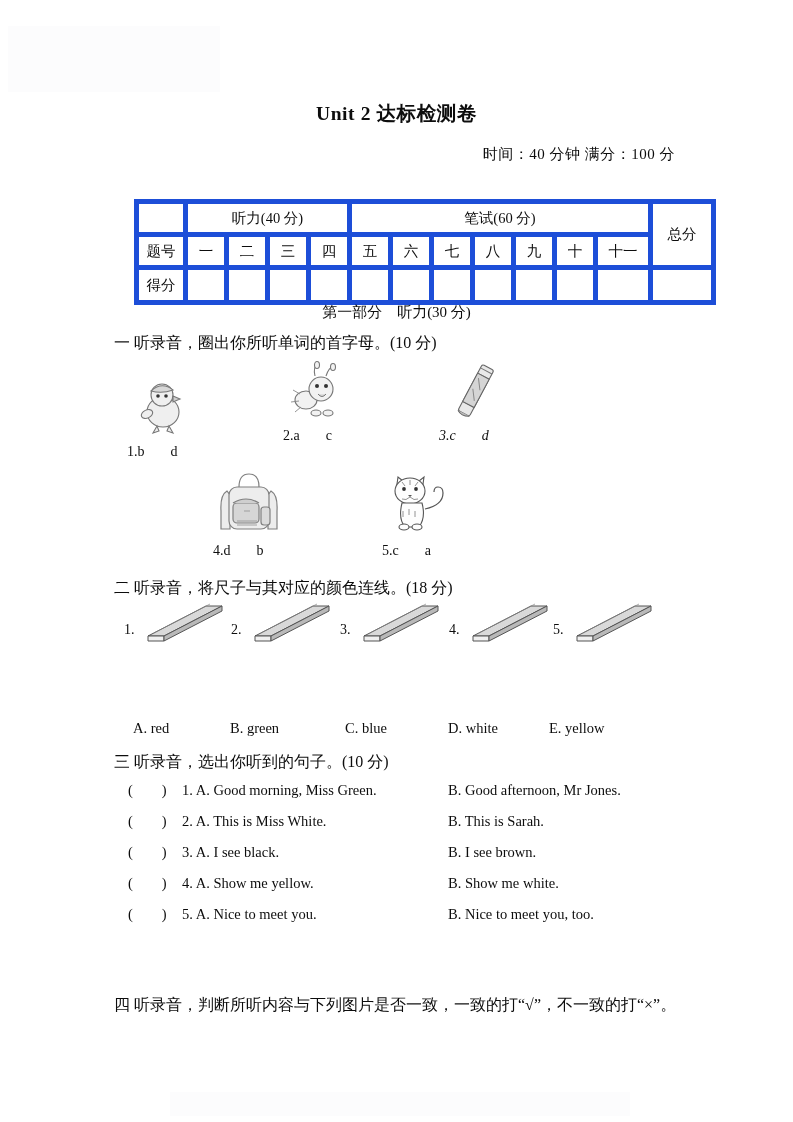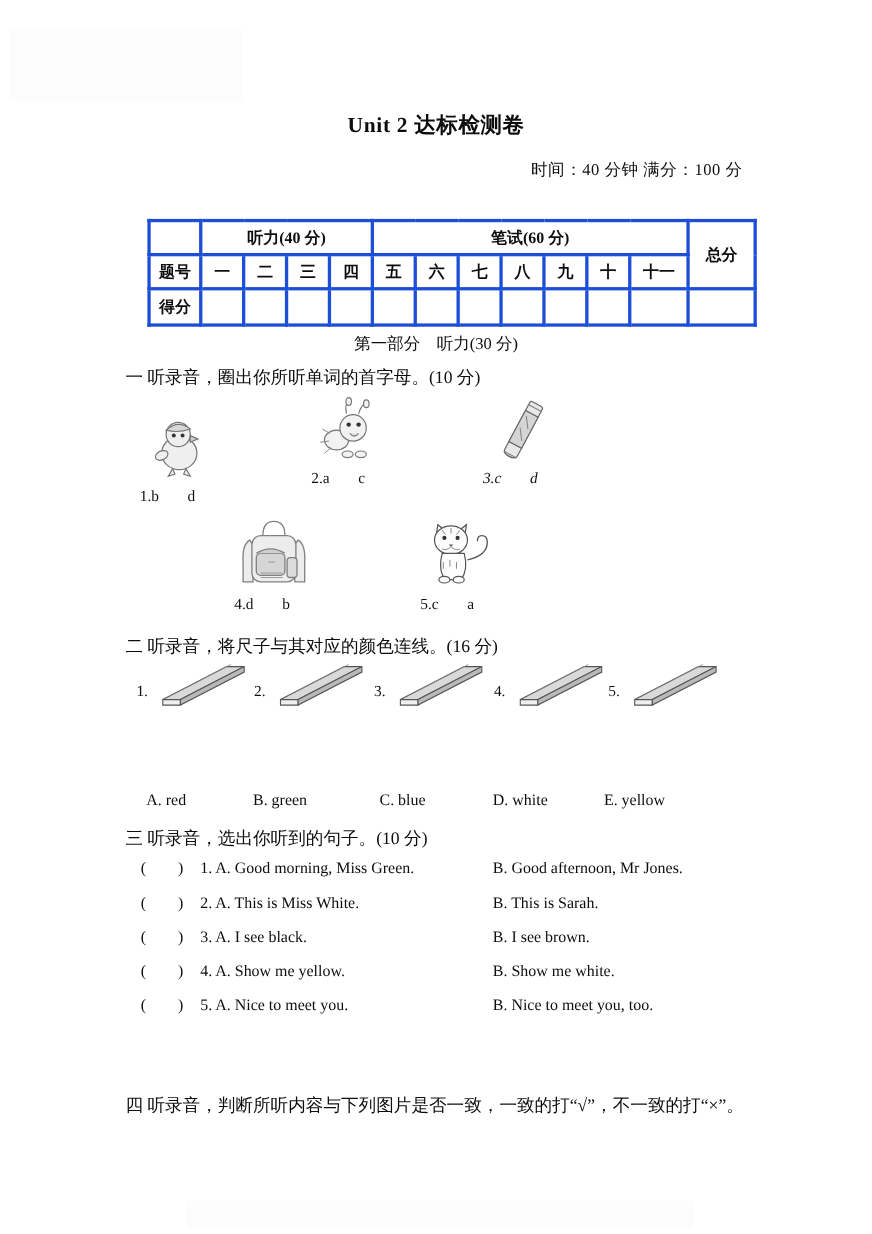--- a/index.html
+++ b/index.html
@@ -50,27 +50,26 @@
 
   
   .score-table {
     position: absolute;
     left: 134px;
     top: 199px;
     border-collapse: collapse;
     font-size: 14.5px;
   }
   .score-table td {
-    border: 3px solid #1d4ed8;
+    border: 5px solid #1d4ed8;
     text-align: center;
     vertical-align: middle;
     padding: 0;
     height: 28px;
     font-family: "Liberation Serif", "DejaVu Serif", serif;
-    font-weight: bold;
   }
   .score-table td.label { width: 44px; }
   .score-table td.num { width: 36px; }
   .score-table td.num-wide { width: 50px; }
   .score-table td.total { width: 58px; }
   .score-table tr.blank td { height: 30px; }
 
   
   .part-heading {
     position: absolute;
@@ -327,21 +326,21 @@
             <path d="M21 46 l0 6 M27 44 l0 6 M33 46 l0 6"></path>
           </g>
         </svg>
       </div>
       <div class="pic-opts" style="left:0px; top:78px;">
         <span>5.</span><span>c</span><span class="opt-gap"></span><span>a</span>
       </div>
     </div>
   </div>
 
-  <div class="q-prompt q2-prompt">二 听录音，将尺子与其对应的颜色连线。(16 分)</div>
+  <div class="q-prompt q2-prompt">二 听录音，将尺子与其对应的颜色连线。(18 分)</div>
 
   <div class="ruler-row">
 
     <div class="ruler-item" style="left:124px;">
       <span class="ruler-num">1.</span>
       <span class="ruler-art">
         <svg width="86" height="44" viewBox="0 0 86 44">
           <polygon points="8,36 66,6 82,6 24,36" fill="#d9d9d9" stroke="#555" stroke-width="1"></polygon>
           <polygon points="8,36 24,36 24,41 8,41" fill="#f0f0f0" stroke="#555" stroke-width="1"></polygon>
           <polygon points="24,36 82,6 82,11 24,41" fill="#b9b9b9" stroke="#555" stroke-width="1"></polygon>

